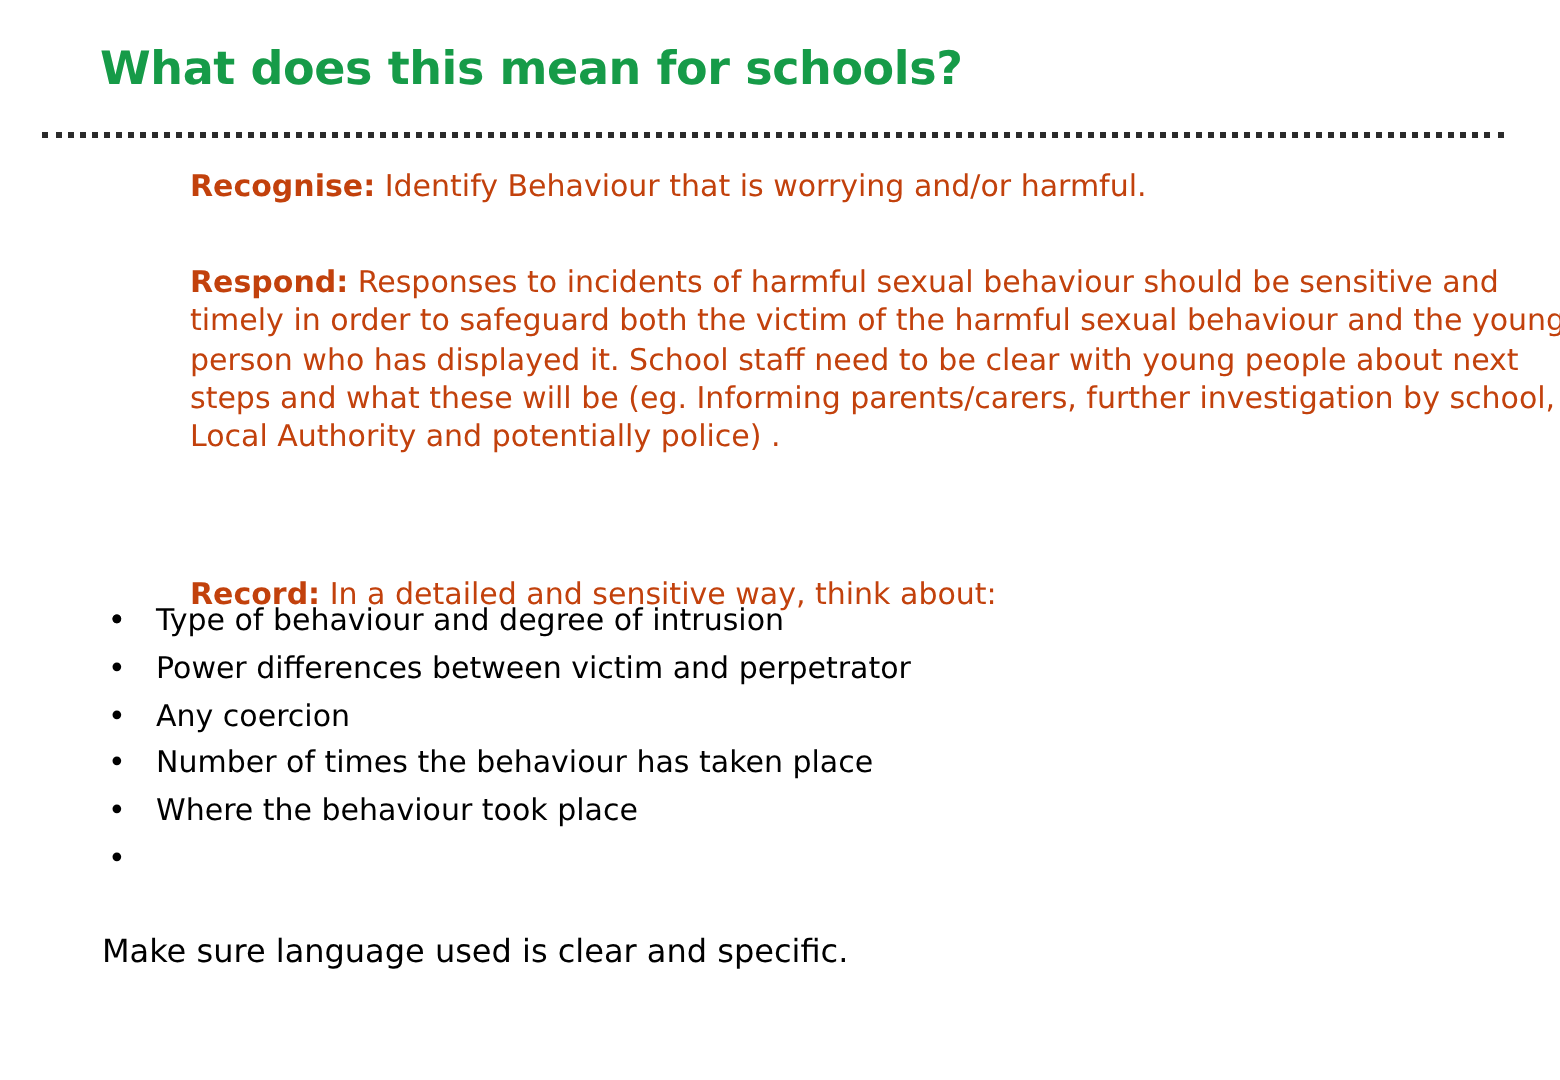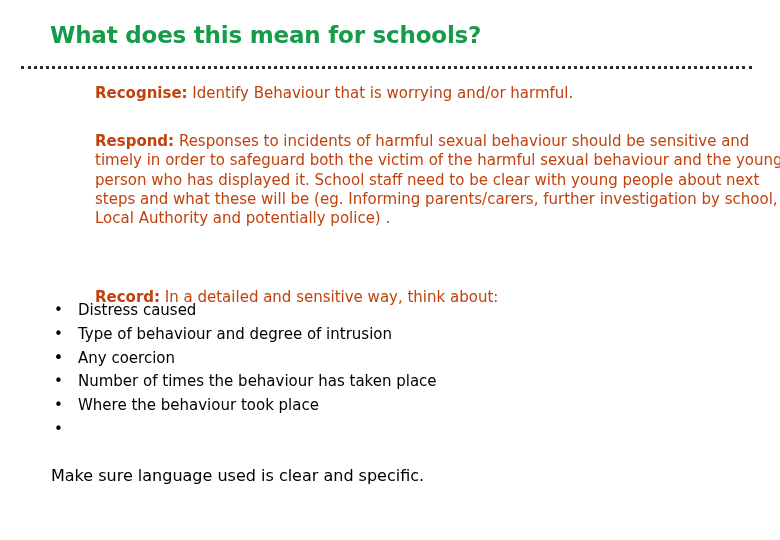--- a/index.html
+++ b/index.html
@@ -130,28 +130,28 @@
       <b>Respond:</b><span> Responses to incidents of harmful sexual behaviour should be sensitive and timely in order to safeguard both the victim of the harmful sexual behaviour and the young person who has displayed it. School staff need to be clear with young people about next steps and what these will be (eg. Informing parents/carers, further investigation by school, Local Authority and potentially police) .</span>
     </div>
 
     <div class="para block-record-head">
       <b>Record:</b><span> In a detailed and sensitive way, think about:</span>
     </div>
 
     <ul class="bullets">
       <li>
         <span class="bullet-dot">•</span>
-        <span>Distress caused</span>
       </li>
       <li>
         <span class="bullet-dot">•</span>
         <span>Type of behaviour and degree of intrusion</span>
       </li>
       <li>
         <span class="bullet-dot">•</span>
+        <span>Power differences between victim and perpetrator</span>
       </li>
       <li>
         <span class="bullet-dot">•</span>
         <span>Any coercion</span>
       </li>
       <li>
         <span class="bullet-dot">•</span>
         <span>Number of times the behaviour has taken place</span>
       </li>
       <li>

